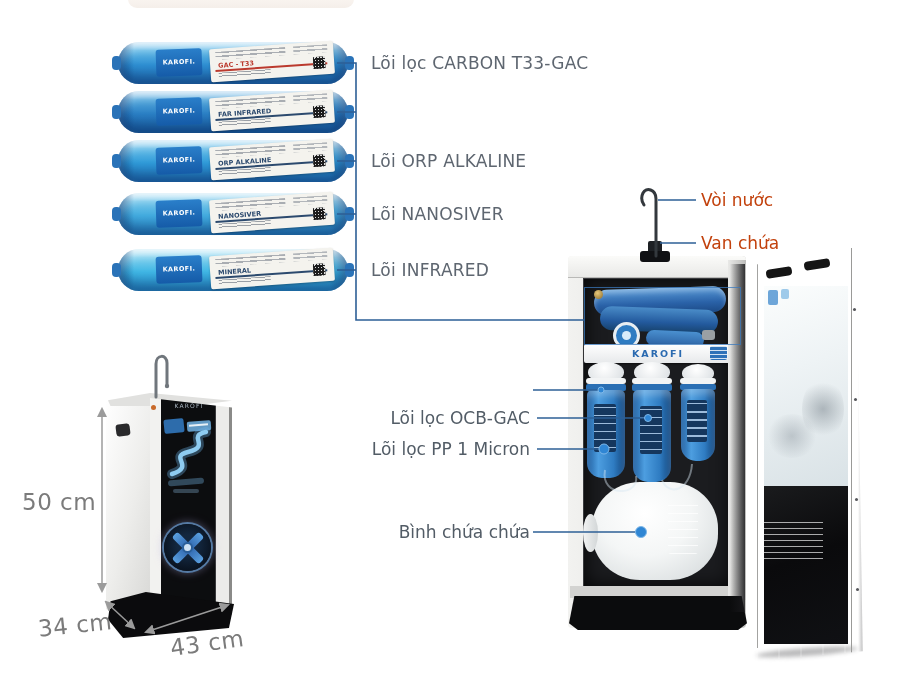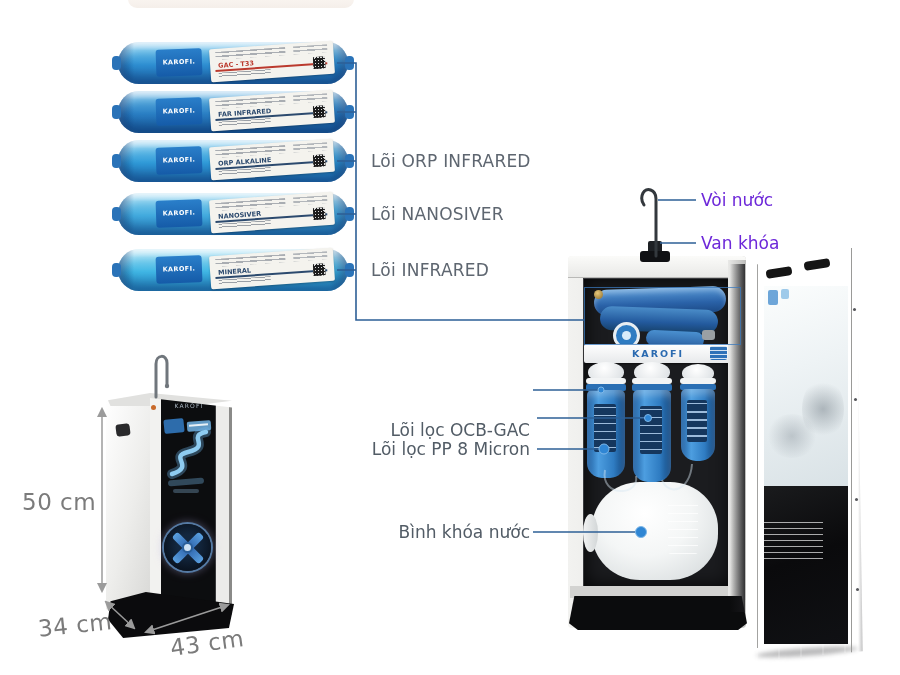--- a/index.html
+++ b/index.html
@@ -2,21 +2,21 @@
 <html><head>
 <meta charset="utf-8">
 <style>
   html,body{margin:0;padding:0;background:#fff;}
   body{font-family:"DejaVu Sans","Liberation Sans",sans-serif;}
   #canvas{position:relative;width:900px;height:675px;background:#fff;overflow:hidden;}
   #canvas *{position:absolute;box-sizing:border-box;}
 
   
   .flabel{left:371px;transform:translateY(-50%);font-size:17px;color:#5e6670;white-space:nowrap;letter-spacing:.2px;}
-  .mlabel{left:701px;transform:translateY(-50%);font-size:17px;color:#6d28d9;white-space:nowrap;}
+  .mlabel{left:701px;transform:translateY(-50%);font-size:17px;color:#c2410c;white-space:nowrap;}
   .mlabel-r{right:370px;transform:translateY(-50%);font-size:17px;color:#525c66;white-space:nowrap;text-align:right;}
   .dim{font-size:23px;color:#7b7b7b;white-space:nowrap;letter-spacing:.5px;}
 
   
   .top-sliver{left:128px;top:-10px;width:226px;height:18px;border-radius:9px;
     background:linear-gradient(180deg,#fdf8f4,#f3ece6);opacity:.85;}
 
   
   .cart{left:118px;width:230px;height:46px;}
   .cart-body{left:0;top:2px;width:230px;height:42px;border-radius:21px;
@@ -359,28 +359,29 @@
 
     <path d="M206 432 C186 436 212 446 188 452 C168 457 196 466 172 474" stroke="rgba(110,180,235,0.35)" stroke-width="10" fill="none" stroke-linecap="round"></path>
     <path d="M206 432 C186 436 212 446 188 452 C168 457 196 466 172 474" stroke="#8ecbf0" stroke-width="4.5" fill="none" stroke-linecap="round"></path>
 
     <g stroke="rgba(215,230,242,0.45)" stroke-width="2" fill="none">
       <path d="M605 470 C600 498 640 496 636 476"></path>
       <path d="M662 480 C668 496 690 492 692 464"></path>
     </g>
   </svg>
 
-  <div class="flabel" style="top:161px">Lõi ORP INFRARED</div>
+  <div class="flabel" style="top:63px">Lõi lọc CARBON T33-GAC</div>
+  <div class="flabel" style="top:161px">Lõi ORP ALKALINE</div>
   <div class="flabel" style="top:214px">Lõi NANOSIVER</div>
   <div class="flabel" style="top:270px">Lõi INFRARED</div>
 
   <div class="mlabel" style="top:200px">Vòi nước</div>
-  <div class="mlabel" style="top:243px">Van khóa</div>
-
-  <div class="mlabel-r" style="top:430px">Lõi lọc OCB-GAC</div>
-  <div class="mlabel-r" style="top:449px">Lõi lọc PP 8 Micron</div>
-  <div class="mlabel-r" style="top:532px">Bình khóa nước</div>
+  <div class="mlabel" style="top:243px">Van chứa</div>
+
+  <div class="mlabel-r" style="top:418px">Lõi lọc OCB-GAC</div>
+  <div class="mlabel-r" style="top:449px">Lõi lọc PP 1 Micron</div>
+  <div class="mlabel-r" style="top:532px">Bình chứa chứa</div>
 
   <div class="dim" style="left:22px;top:489px;width:74px;text-align:center;">50 cm</div>
   <div class="dim" style="left:38px;top:612px;transform:rotate(-6deg);">34 cm</div>
   <div class="dim" style="left:170px;top:630px;transform:rotate(-8deg);">43 cm</div>
 
 </div>
 
 </body></html>

